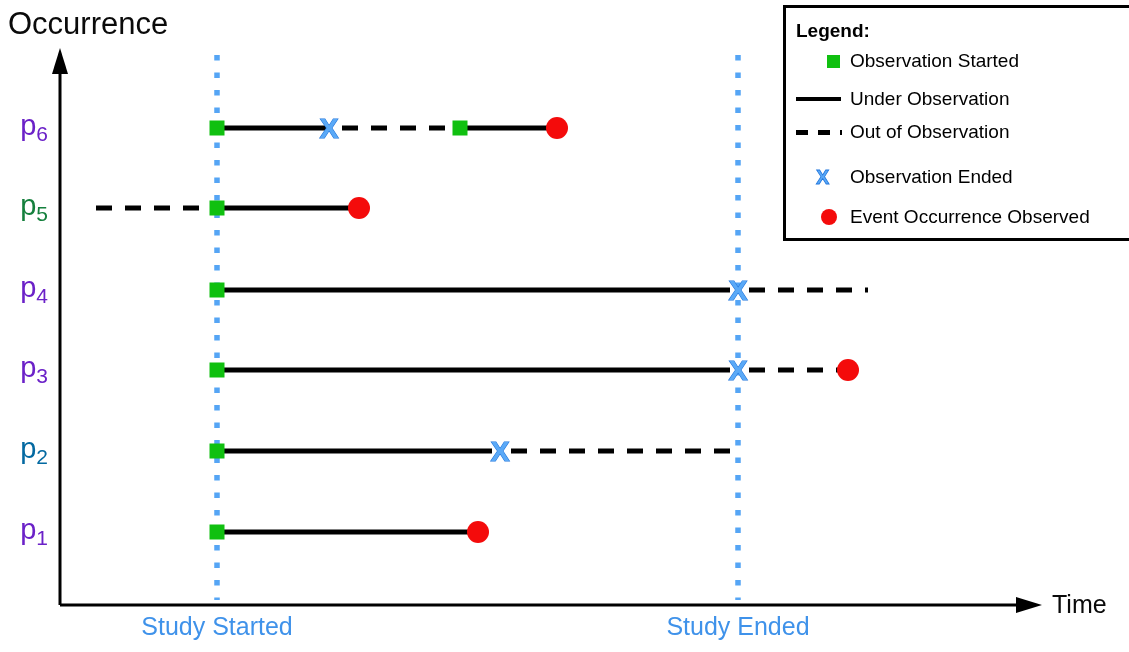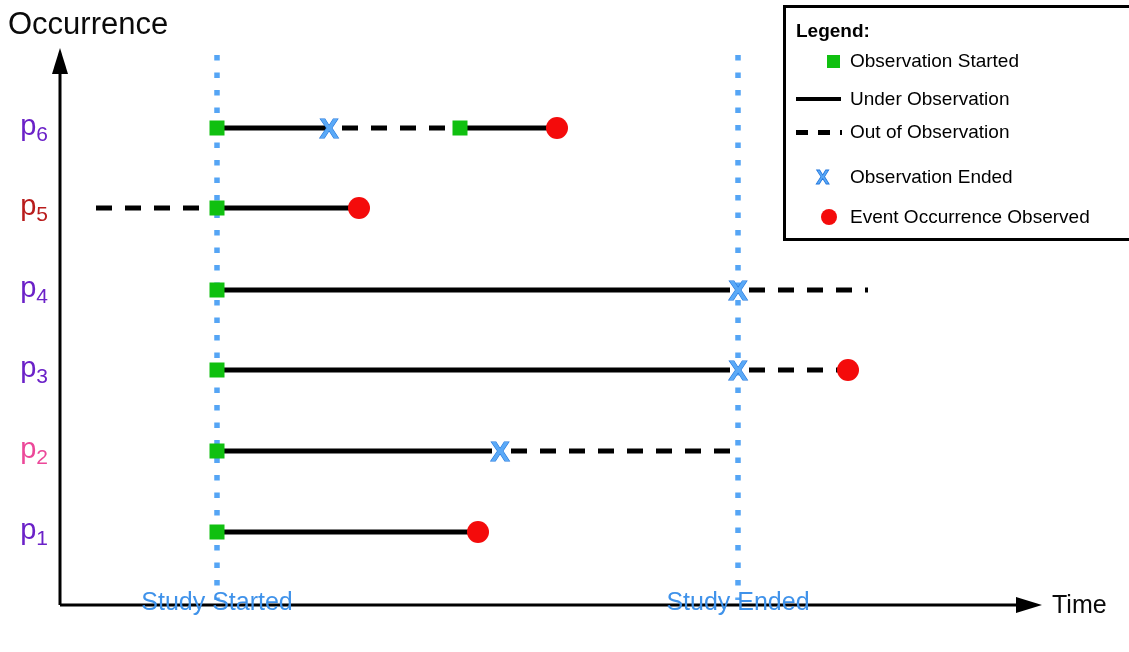--- a/index.html
+++ b/index.html
@@ -10,21 +10,21 @@
   #chart-svg{position:absolute;left:0;top:0;width:1129px;height:652px;}
   .diagram-title{
     position:absolute;left:8px;top:6px;font-size:31px;font-weight:500;color:#0a0a0a;
   }
   .row-label{
     position:absolute;left:0;width:48px;text-align:right;
     font-size:29px;font-weight:500;line-height:1;
   }
   .row-label sub{font-size:21px;line-height:0;vertical-align:-6px;}
   .study-label{
-    position:absolute;top:587px;transform:translateX(-50%);
+    position:absolute;top:612px;transform:translateX(-50%);
     font-size:25px;font-weight:500;white-space:nowrap;
   }
   .time-label{
     position:absolute;left:1052px;top:590px;font-size:25px;color:#0a0a0a;font-weight:500;
   }
   .legend-box{
     position:absolute;left:783px;top:5px;width:386px;box-sizing:border-box;
     border:3px solid #000;background:#fff;padding:12px 10px 10px 10px;z-index:2;
   }
   .legend-title{font-size:19px;font-weight:bold;color:#000;}
@@ -75,24 +75,24 @@
       <text x="500" y="451" fill="#5aa9f7" stroke="#2377dd" stroke-width="1.2" paint-order="stroke" font-size="28" font-weight="bold" font-family="&quot;Liberation Sans&quot;,sans-serif" text-anchor="middle" dominant-baseline="central">X</text>
       <line x1="217" y1="532" x2="470" y2="532" stroke="#000000" stroke-width="5"></line>
       <rect x="209.5" y="524.5" width="15" height="15" fill="#10c010"></rect>
       <circle cx="478" cy="532" r="11" fill="#f40b0b"></circle>
     </svg>
 
   <div class="diagram-title">Occurrence</div>
 
   <div id="row-labels">
       <div class="row-label" style="top: 111px; color: rgb(107, 33, 200);"><span>p</span><sub>6</sub></div>
-      <div class="row-label" style="top: 191px; color: #b91c1c;"><span>p</span><sub>5</sub></div>
+      <div class="row-label" style="top: 191px; color: #15803d;"><span>p</span><sub>5</sub></div>
       <div class="row-label" style="top: 273px; color: rgb(107, 33, 200);"><span>p</span><sub>4</sub></div>
       <div class="row-label" style="top: 353px; color: rgb(107, 33, 200);"><span>p</span><sub>3</sub></div>
-      <div class="row-label" style="top: 434px; color: #ec4899;"><span>p</span><sub>2</sub></div>
+      <div class="row-label" style="top: 434px; color: #0369a1;"><span>p</span><sub>2</sub></div>
       <div class="row-label" style="top: 515px; color: rgb(107, 33, 200);"><span>p</span><sub>1</sub></div>
     </div>
 
   <div class="study-label" style="left: 217px; color: rgb(63, 146, 234);">Study Started</div>
   <div class="study-label" style="left: 738px; color: rgb(63, 146, 234);">Study Ended</div>
 
   <div class="time-label">Time</div>
 
   <div class="legend-box">
     <div class="legend-title">Legend:</div>

